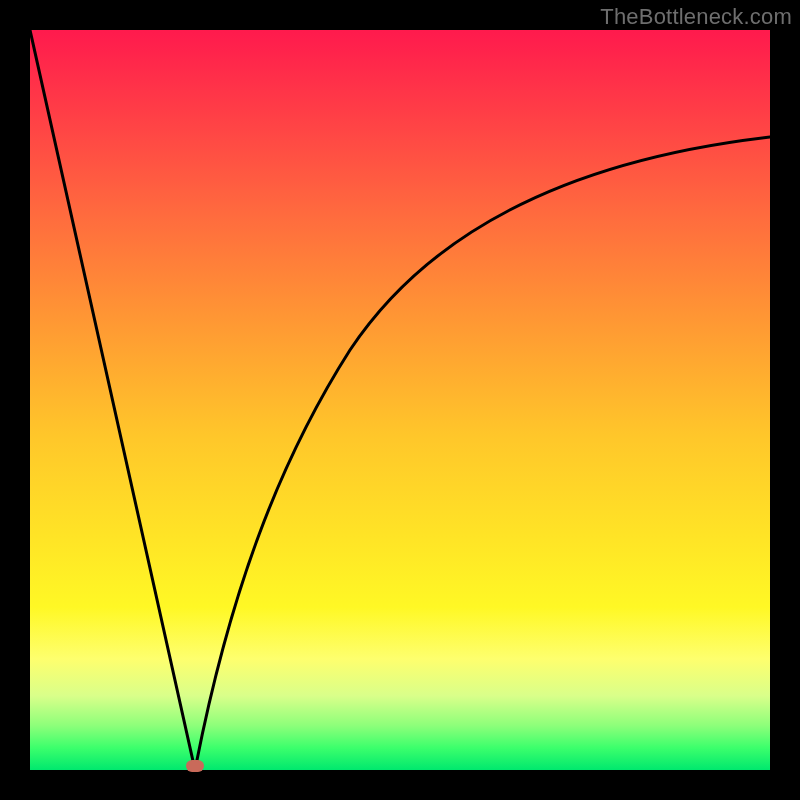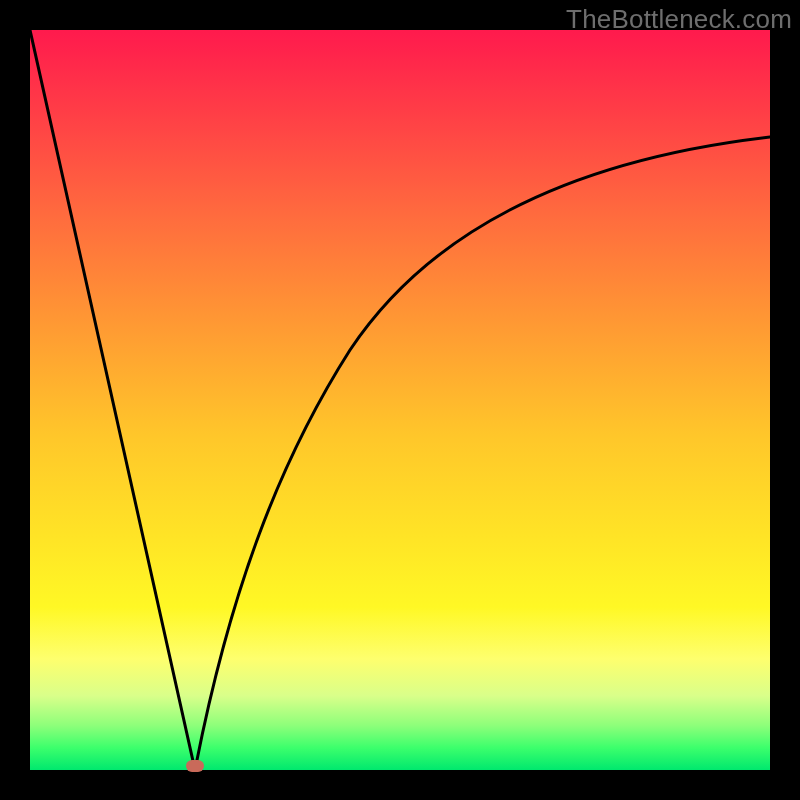--- a/index.html
+++ b/index.html
@@ -30,21 +30,21 @@
       #8dff7a 94%,
       #3cff6c 97%,
       #00e86e 100%
     );
   }
   .watermark {
     position: absolute;
     top: 4px;
     right: 8px;
     color: #6e6e6e;
-    font-size: 26px;
+    font-size: 22px;
     font-weight: 500;
     letter-spacing: 0.2px;
     z-index: 5;
   }
   svg.curve {
     position: absolute;
     left: 0;
     top: 0;
     width: 740px;
     height: 740px;

